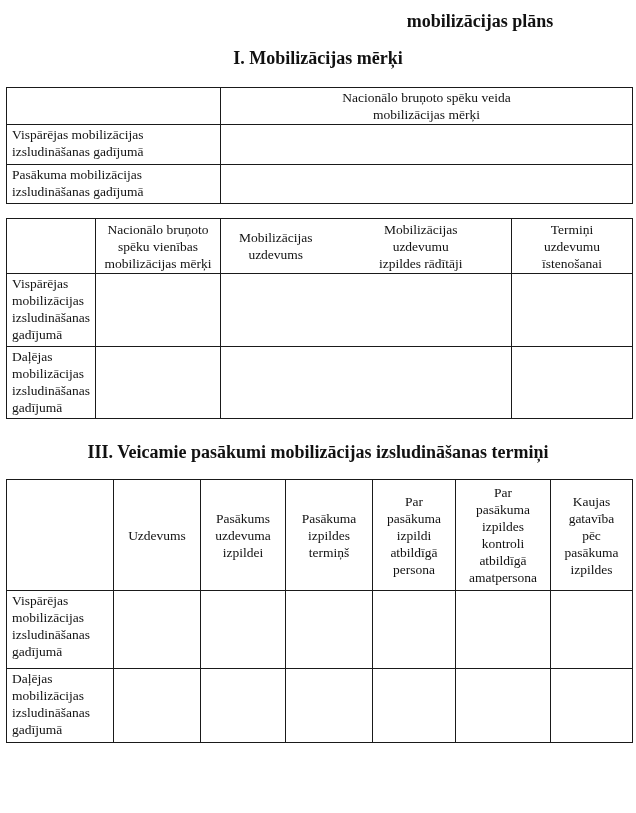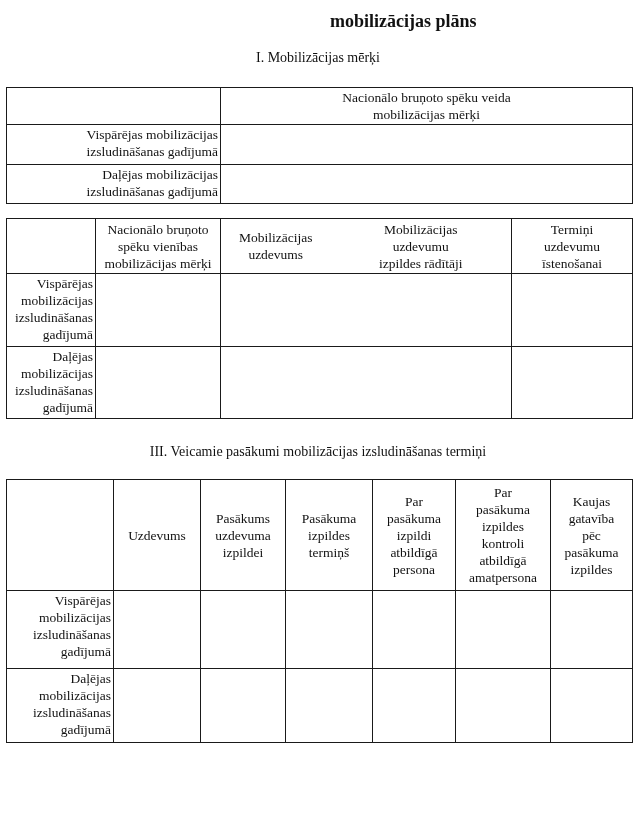--- a/index.html
+++ b/index.html
@@ -7,33 +7,34 @@
     position:relative;
     width:636px;height:813px;
     background:#ffffff;
     color:#111111;
     font-family:"Liberation Serif", serif;
     overflow:hidden;
   }
   .doc-title{
     margin:10px 0 0 330px;
     width:300px;
+    text-align:center;
     font-weight:bold;
     font-size:18px;
     line-height:22px;
   }
   .doc-subtitle{
     margin:3px 0 0 78px;
     font-size:14.5px;
     line-height:18px;
   }
   .sec-heading{
     text-align:center;
-    font-weight:normal;
-    font-size:14px;
+    font-weight:bold;
+    font-size:18px;
     line-height:20px;
   }
   #sec1-heading{margin-top:16px;}
   #sec2-heading{margin-top:19px;}
   #sec3-heading{margin-top:23px;}
   table{
     border-collapse:collapse;
     table-layout:fixed;
     width:626px;
     margin-left:6px;
@@ -47,21 +48,21 @@
     line-height:17px;
     padding:1px 2px;
     overflow:hidden;
   }
   td.hc{            
     text-align:center;
     vertical-align:middle;
     white-space:pre-line;
   }
   td.lc{            
-    text-align:right;
+    text-align:left;
     vertical-align:top;
     padding-left:5px;
     padding-right:2px;
     white-space:pre-line;
   }
   td.ec{}           
   .nbr{border-right-style:hidden;}
   .nbl{border-left-style:hidden;}
 </style>
 </head>
@@ -83,21 +84,21 @@
       <td class="hc"></td>
       <td class="hc">Nacionālo bruņoto spēku veida
 mobilizācijas mērķi</td>
     </tr>
     <tr style="height:40px">
       <td class="lc">Vispārējas mobilizācijas
 izsludināšanas gadījumā</td>
       <td class="ec"></td>
     </tr>
     <tr style="height:39px">
-      <td class="lc">Daļējas mobilizācijas
+      <td class="lc">Pasākuma mobilizācijas
 izsludināšanas gadījumā</td>
       <td class="ec"></td>
     </tr>
   </tbody>
     </table>
 
 
   <table id="table2">
     <colgroup>
       <col style="width:89px">

